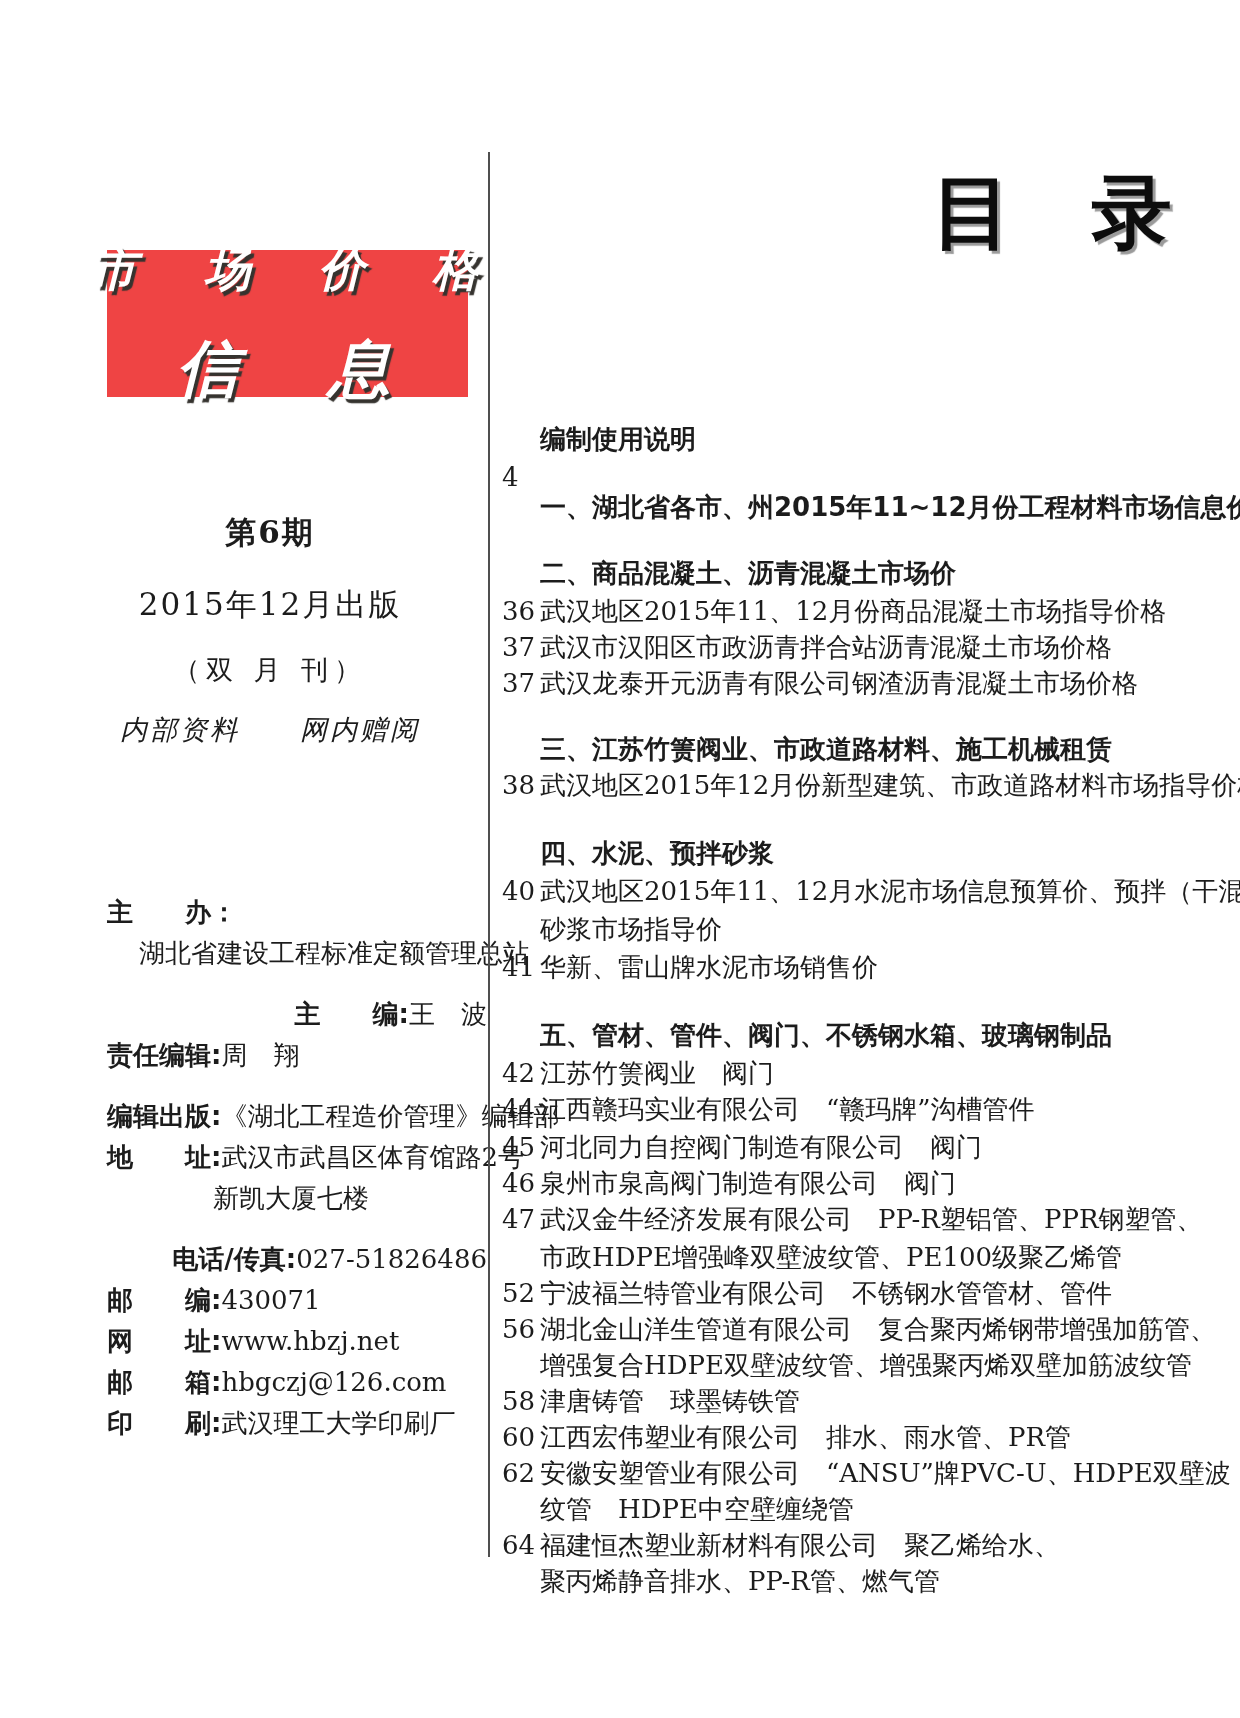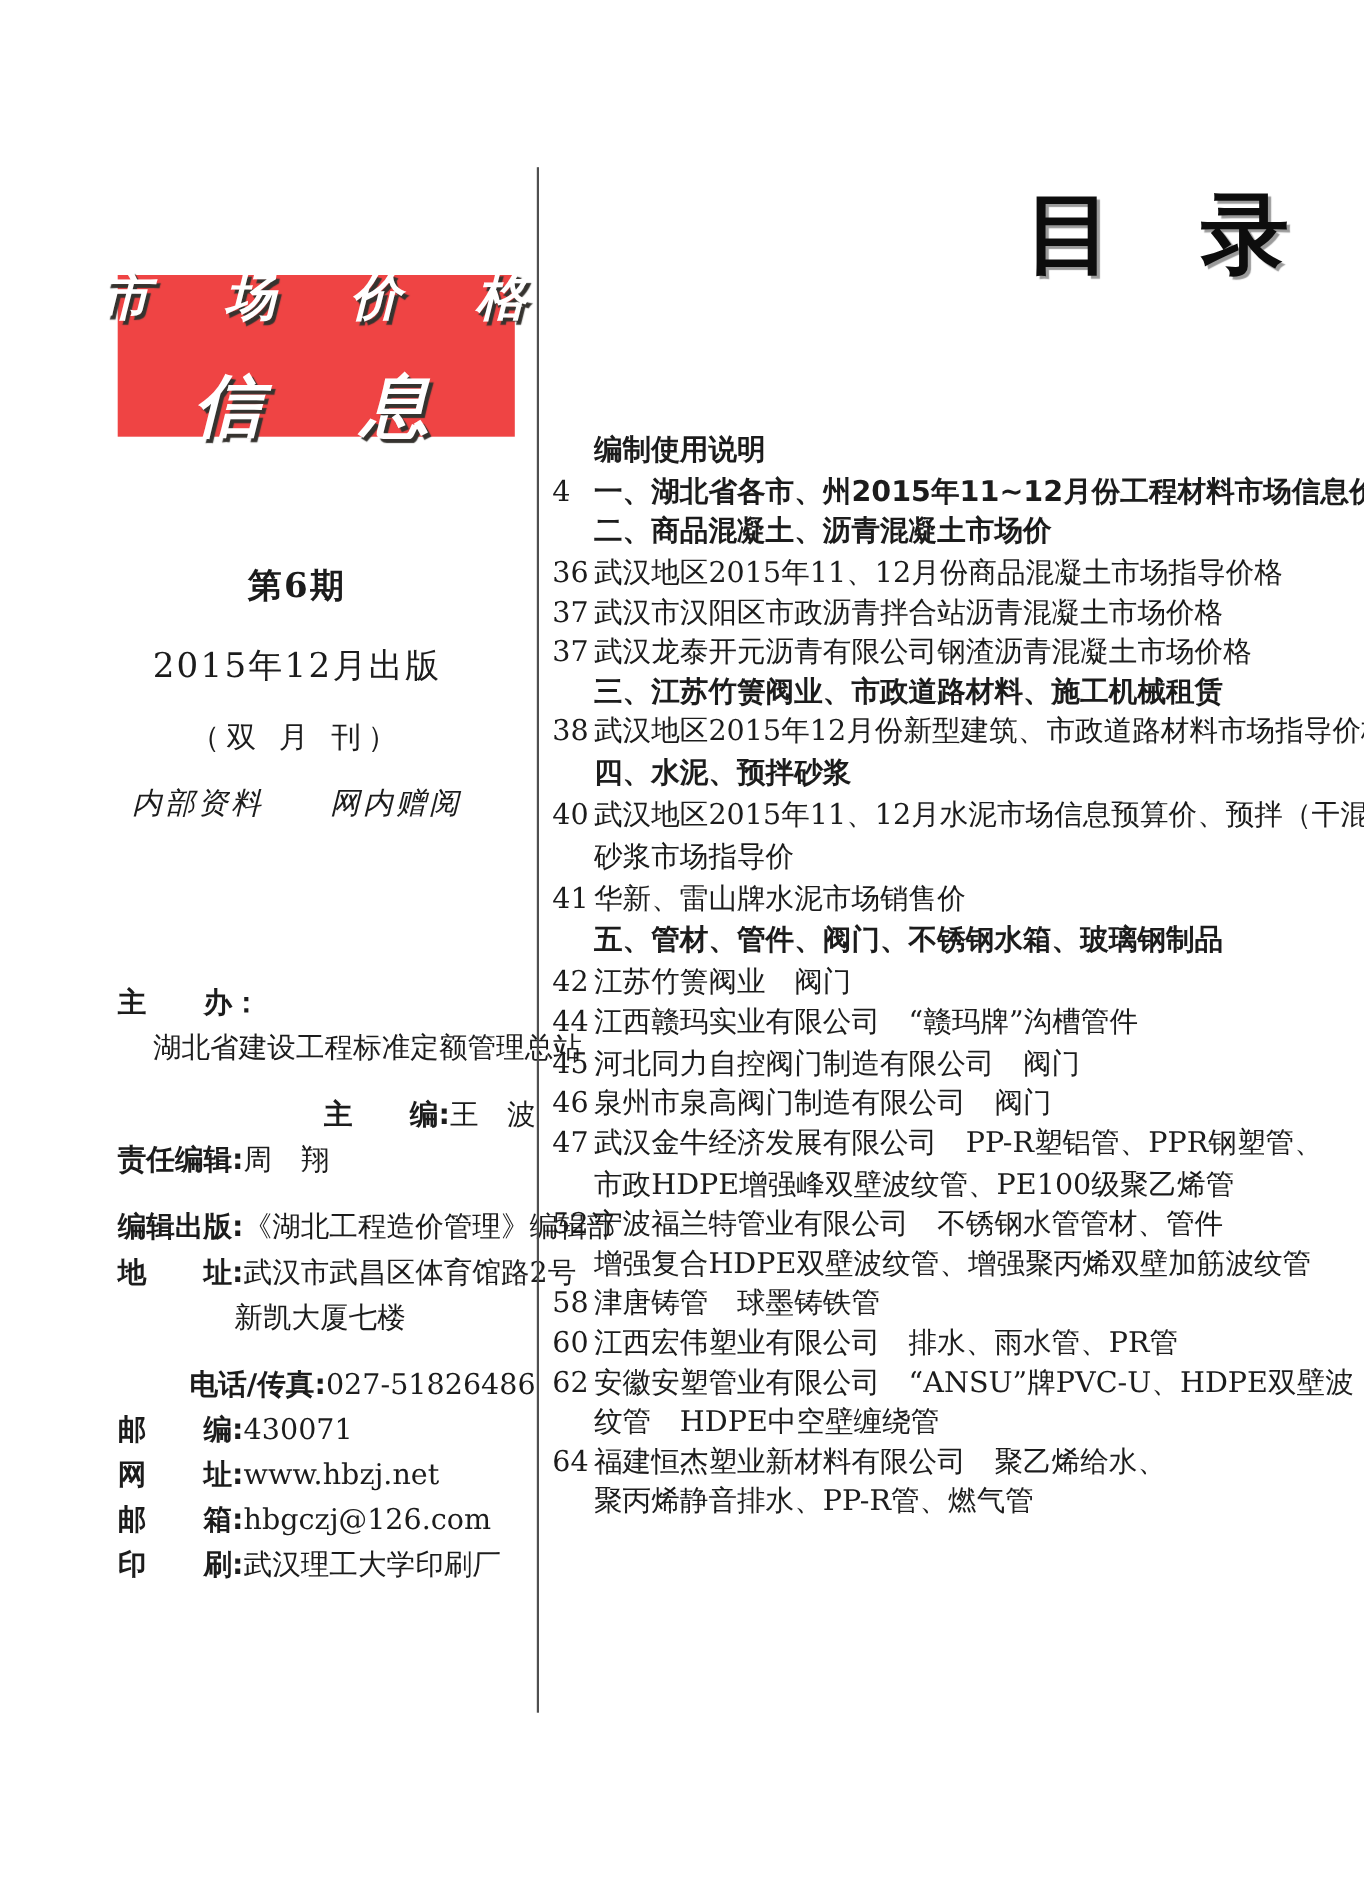--- a/index.html
+++ b/index.html
@@ -82,20 +82,21 @@
   .toc-row.gap{margin-top:10px;}
   .toc-num{
     width:50px;padding-left:12px;box-sizing:border-box;
     flex:0 0 50px;
     font-family:"DejaVu Serif","Liberation Serif",serif;
   }
   .toc-text{flex:1;}
   .toc-row.section .toc-text{
     font-family:"DejaVu Sans","Liberation Sans",sans-serif;
     font-weight:bold;
+    margin-top:30px;
   }
 </style>
 </head>
 <body>
 
 <div class="page">
 
   <div class="logo-box">
     <div class="logo-line logo-line1">市 场 价 格</div>
     <div class="logo-line logo-line2">信 息</div>
@@ -201,20 +202,24 @@
         <span class="toc-text">武汉金牛经济发展有限公司　PP-R塑铝管、PPR钢塑管、</span>
       </div>
       <div class="toc-row cont gap">
         <span class="toc-num"></span>
         <span class="toc-text">市政HDPE增强峰双壁波纹管、PE100级聚乙烯管</span>
       </div>
       <div class="toc-row entry">
         <span class="toc-num">52</span>
         <span class="toc-text">宁波福兰特管业有限公司　不锈钢水管管材、管件</span>
       </div>
+      <div class="toc-row entry">
+        <span class="toc-num">56</span>
+        <span class="toc-text">湖北金山洋生管道有限公司　复合聚丙烯钢带增强加筋管、</span>
+      </div>
       <div class="toc-row cont">
         <span class="toc-num"></span>
         <span class="toc-text">增强复合HDPE双壁波纹管、增强聚丙烯双壁加筋波纹管</span>
       </div>
       <div class="toc-row entry">
         <span class="toc-num">58</span>
         <span class="toc-text">津唐铸管　球墨铸铁管</span>
       </div>
       <div class="toc-row entry">
         <span class="toc-num">60</span>

